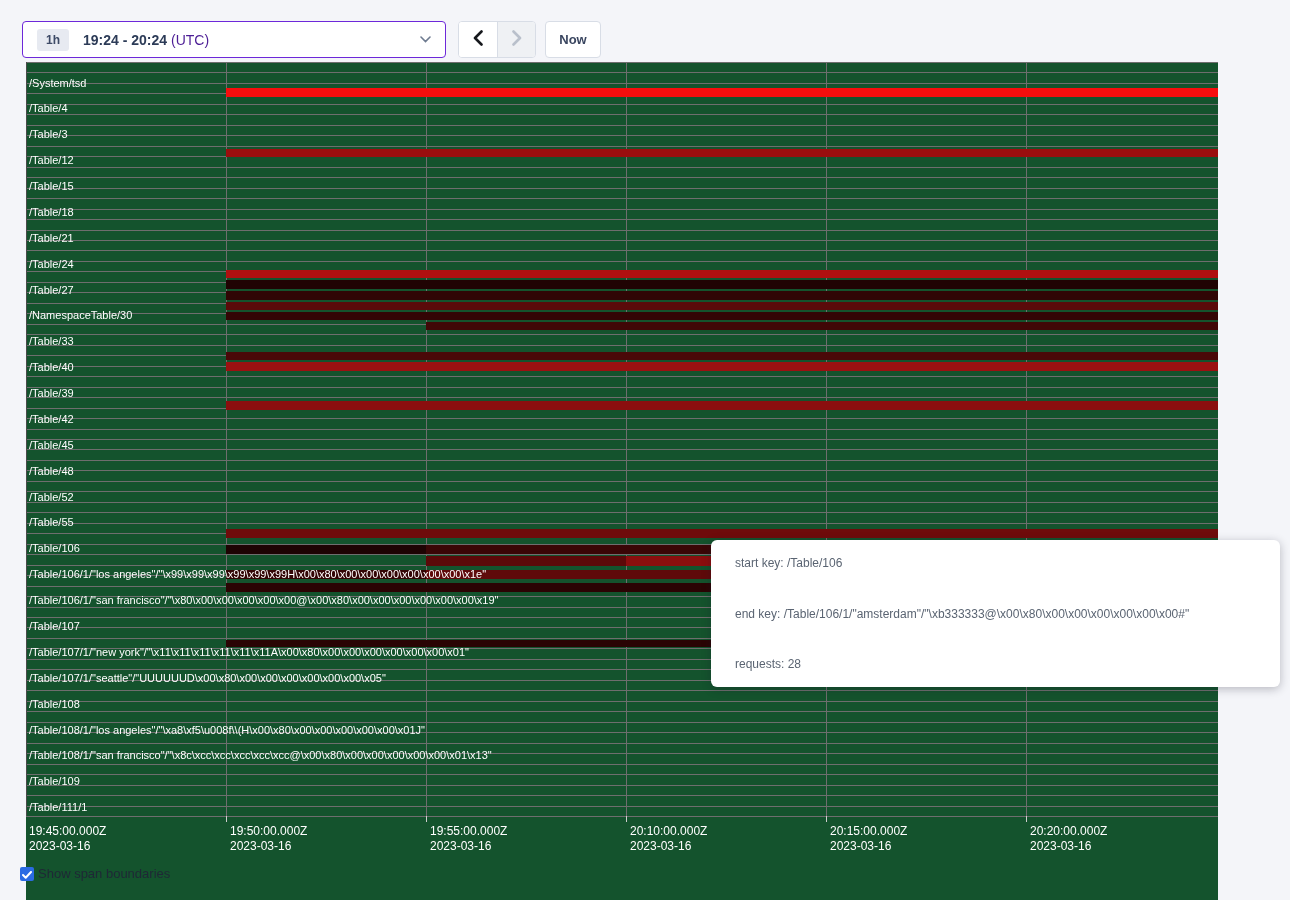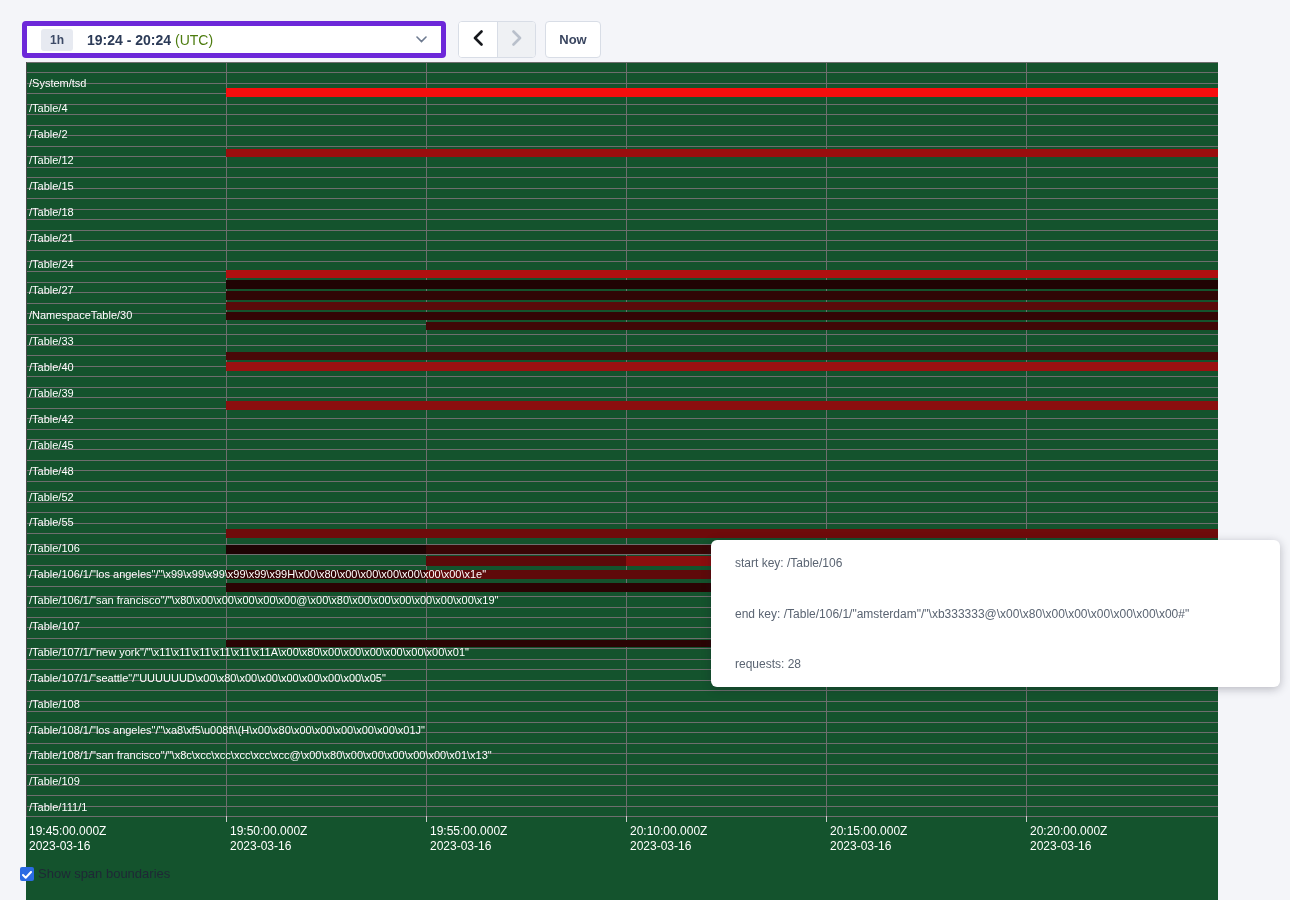--- a/index.html
+++ b/index.html
@@ -2,25 +2,25 @@
 <html><head>
 <meta charset="utf-8">
 <style>
   html,body{margin:0;padding:0;}
   body{width:1290px;height:900px;background:#f4f5f9;font-family:"Liberation Sans",sans-serif;position:relative;overflow:hidden;}
   .page{position:absolute;inset:0;}
 
   
   .toolbar{position:absolute;left:0;top:0;width:100%;height:62px;}
   .range-picker{position:absolute;left:22px;top:21px;width:424px;height:37px;background:#fff;
-    border:5px solid #6d28d9;border-radius:4px;box-sizing:border-box;display:flex;align-items:center;cursor:pointer;}
+    border:1px solid #6d28d9;border-radius:4px;box-sizing:border-box;display:flex;align-items:center;cursor:pointer;}
   .duration-badge{margin-left:14px;background:#e7eaf1;color:#3d4a66;font-weight:bold;font-size:12px;
     padding:5px 9px;border-radius:3px;line-height:1;}
   .range-text{margin-left:14px;font-size:14px;color:#2c3b57;font-weight:bold;}
-  .range-utc{font-weight:normal;color:#4d7c0f;}
+  .range-utc{font-weight:normal;color:#4c1d95;}
   .picker-caret{margin-left:auto;margin-right:14px;color:#6e7b90;display:flex;}
 
   .nav-group{position:absolute;left:458px;top:21px;height:37px;display:flex;border:1px solid #d8dde6;
     border-radius:4px;overflow:hidden;background:#fff;box-sizing:border-box;}
   .nav-btn{width:38px;height:100%;border:none;background:#fff;display:flex;align-items:center;justify-content:center;
     padding:0;cursor:pointer;}
   .nav-btn + .nav-btn{border-left:1px solid #d8dde6;background:#eff1f4;cursor:default;}
   .now-button{position:absolute;left:545px;top:21px;width:56px;height:37px;background:#fff;border:1px solid #d8dde6;
     border-radius:4px;font-family:"Liberation Sans",sans-serif;font-size:13px;font-weight:bold;color:#3a4660;cursor:pointer;}
 
@@ -177,21 +177,21 @@
       <div class="band" style="top: 483px; height: 9px; left: 200px; width: 200px; background: rgb(30, 3, 3);"></div>
       <div class="band" style="top: 483px; height: 9px; left: 400px; width: 792px; background: rgb(58, 6, 6);"></div>
       <div class="band" style="top: 494px; height: 10px; left: 400px; width: 200px; background: rgb(92, 9, 9);"></div>
       <div class="band" style="top: 494px; height: 10px; left: 600px; width: 592px; background: rgb(139, 14, 14);"></div>
       <div class="band" style="top: 508px; height: 9px; left: 200px; width: 200px; background: rgb(51, 5, 5);"></div>
       <div class="band" style="top: 508px; height: 9px; left: 400px; width: 792px; background: rgb(95, 10, 10);"></div>
       <div class="band" style="top: 521px; height: 9px; left: 200px; width: 992px; background: rgb(43, 4, 4);"></div>
       <div class="band" style="top: 578px; height: 7px; left: 200px; width: 992px; background: rgb(42, 4, 4);"></div>
       <div class="row-label" style="top: 15px;">/System/tsd</div>
       <div class="row-label" style="top: 40px;">/Table/4</div>
-      <div class="row-label" style="top: 66px;">/Table/2</div>
+      <div class="row-label" style="top: 66px;">/Table/3</div>
       <div class="row-label" style="top: 92px;">/Table/12</div>
       <div class="row-label" style="top: 118px;">/Table/15</div>
       <div class="row-label" style="top: 144px;">/Table/18</div>
       <div class="row-label" style="top: 170px;">/Table/21</div>
       <div class="row-label" style="top: 196px;">/Table/24</div>
       <div class="row-label" style="top: 222px;">/Table/27</div>
       <div class="row-label" style="top: 247px;">/NamespaceTable/30</div>
       <div class="row-label" style="top: 273px;">/Table/33</div>
       <div class="row-label" style="top: 299px;">/Table/40</div>
       <div class="row-label" style="top: 325px;">/Table/39</div>

